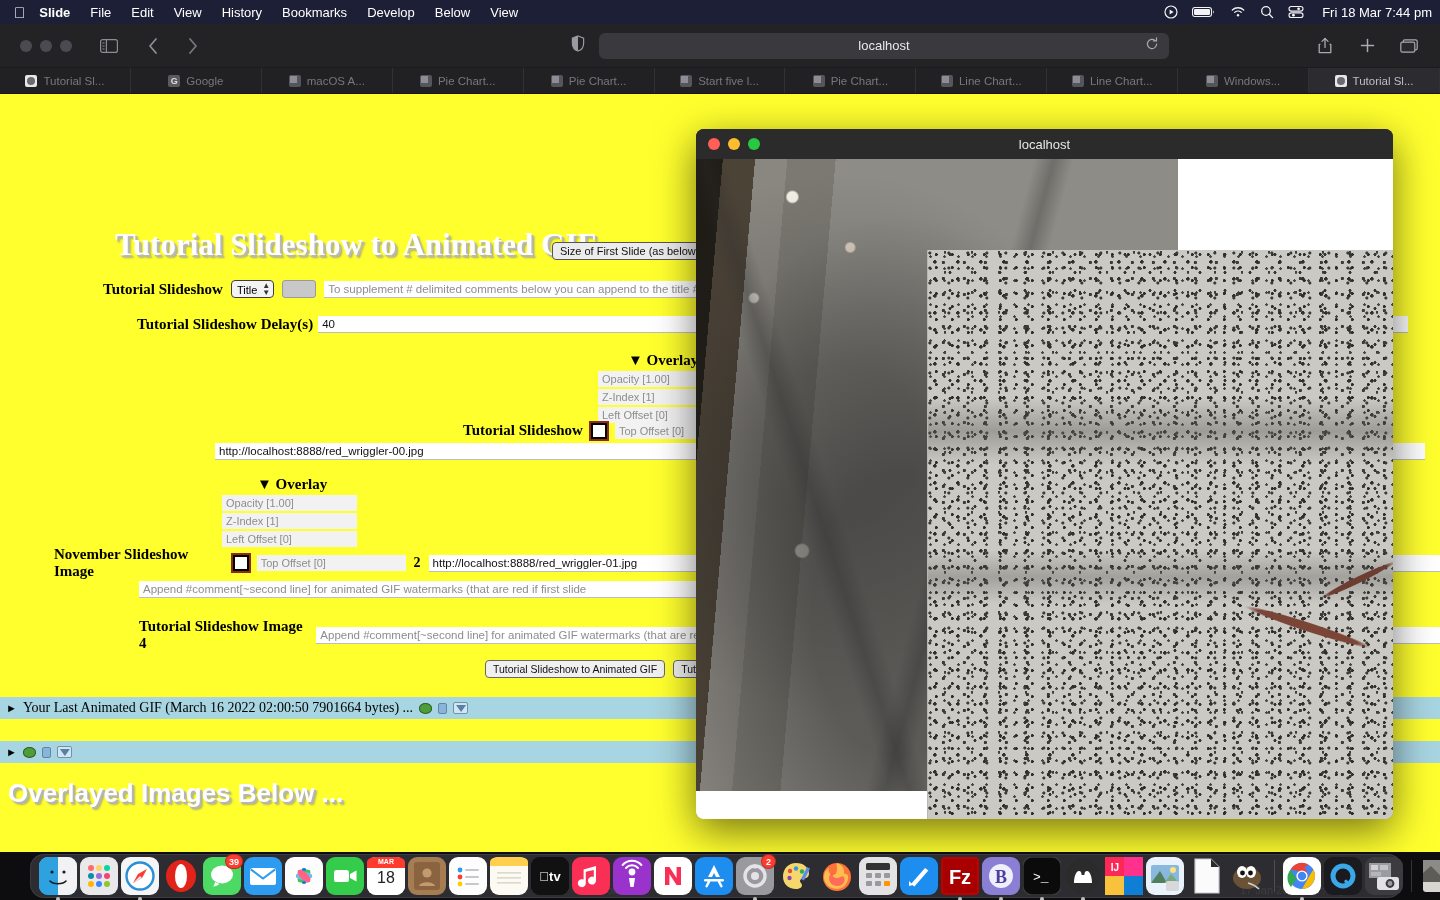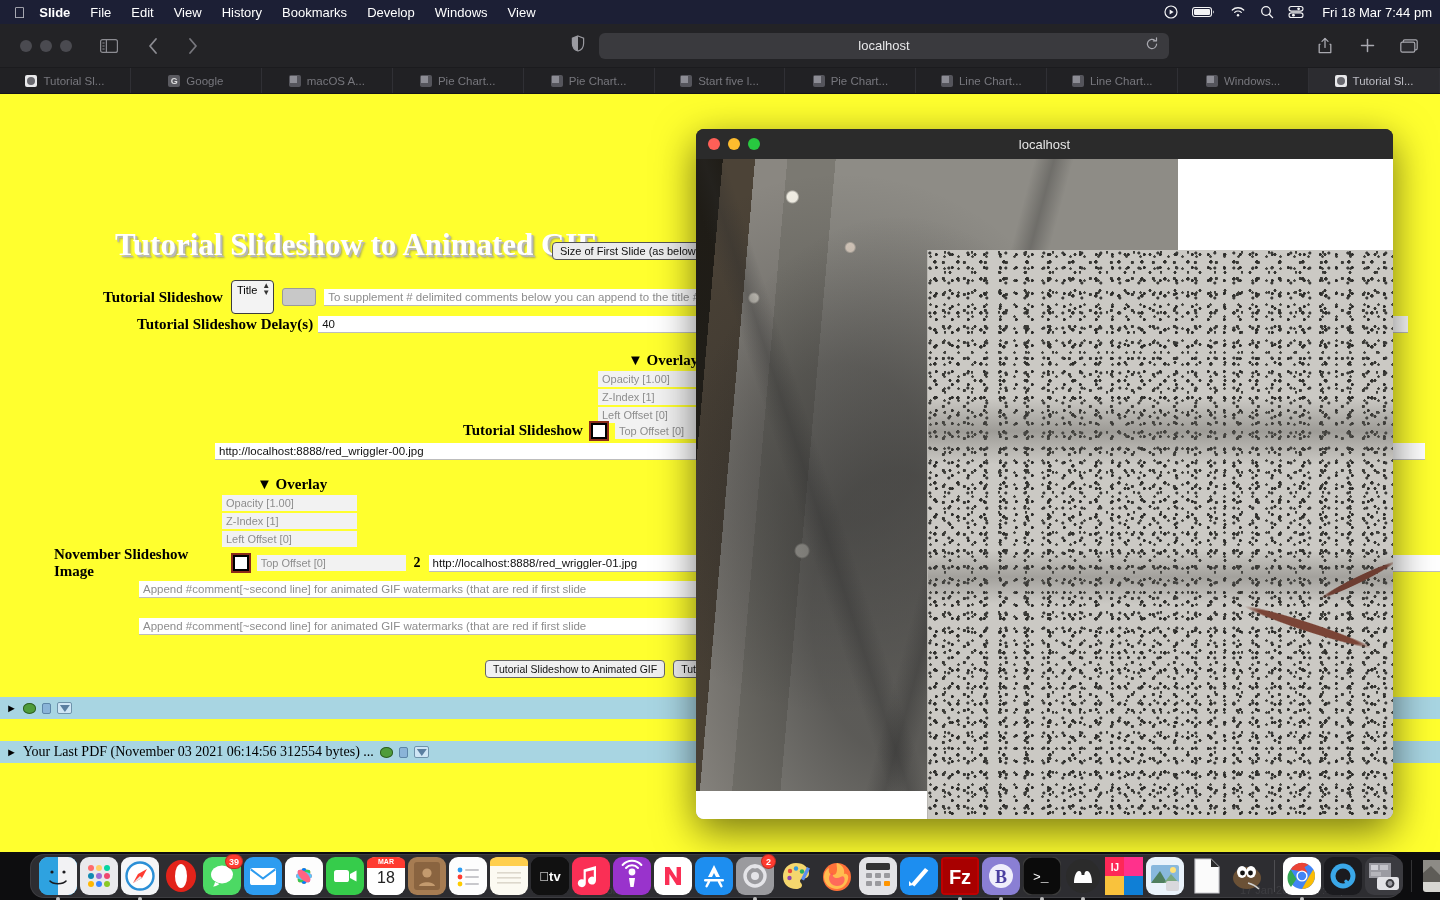--- a/index.html
+++ b/index.html
@@ -80,21 +80,21 @@
     font-family:"Liberation Sans", sans-serif; white-space:nowrap;
   }
 
   .lbl-serif { font-family:"Liberation Serif", serif; font-weight:bold; font-size:15px; color:#000; }
 
   .row { position:absolute; display:flex; align-items:center; }
 
   .sel {
     font-size:11px; padding:1px 16px 1px 5px; background:#f3f3f3;
     border:1px solid #3d3d3d; border-radius:4px; color:#000; position:relative;
-    font-family:"Liberation Sans", sans-serif; height:34px; line-height:16px;
+    font-family:"Liberation Sans", sans-serif; height:18px; line-height:16px;
   }
   .sel .arrows { position:absolute; right:3px; top:1px; font-size:8px; line-height:7px; color:#333; }
 
   .swatch { width:34px; height:18px; background:#c8c8c8; border:1px solid #9a9a9a; border-radius:3px; }
 
   .txt {
     background:#fff; border:none; border-bottom:1px solid #bdbdbd; height:17px;
     font-size:11.5px; color:#8d8d8d; padding:1px 4px;
     font-family:"Liberation Sans", sans-serif; display:flex; align-items:center;
     overflow:hidden; white-space:nowrap;
@@ -269,21 +269,21 @@
 
   <div class="menubar">
     <span class="apple"></span>
     <span class="mi bold">Slide</span>
     <span class="mi">File</span>
     <span class="mi">Edit</span>
     <span class="mi">View</span>
     <span class="mi">History</span>
     <span class="mi">Bookmarks</span>
     <span class="mi">Develop</span>
-    <span class="mi">Windows</span>
+    <span class="mi">Below</span>
     <span class="mi">View</span>
 
     <div class="right">
       <span class="mb-icon">
         <svg width="14" height="14" viewBox="0 0 14 14">
             <circle cx="7" cy="7" r="6" fill="none" stroke="#fff" stroke-width="1.2"></circle>
             <polygon points="5.6,4.4 9.6,7 5.6,9.6" fill="#fff"></polygon>
           </svg>
       </span>
       <span class="mb-icon">
@@ -476,43 +476,45 @@
         <span class="ov-field" style="margin:0; width:155px;">Top Offset [0]</span>
         <span class="lbl-serif" style="font-size:14px;">2</span>
         <span class="txt filled" style="width:1055px;">http://localhost:8888/red_wriggler-01.jpg</span>
       </div>
 
       <div class="row" style="left:139px; top:487px; gap:5px;">
         <span class="txt" style="width:1140px;">Append #comment[~second line] for animated GIF watermarks (that are red if first slide</span>
       </div>
 
       <div class="row" style="left:139px; top:524px; gap:5px;">
+        <span class="lbl-serif">Tutorial Slideshow Image 4</span>
         <span class="txt" style="width:1140px;">Append #comment[~second line] for animated GIF watermarks (that are red if first slide</span>
       </div>
 
       <div class="row" style="left:485px; top:566px; gap:8px;">
         <span class="btn-b">Tutorial Slideshow to Animated GIF</span>
         <span class="btn-b">Tutorial Slidesh</span>
       </div>
 
       <div class="blue-bar" style="top:603px;">
+        <span class="tri">►</span>
+        <span>Your Last Animated GIF (March 16 2022 02:00:50 7901664 bytes) ...</span>
+        <span class="mini-ico ico-green"></span>
+        <span class="mini-ico ico-blue"></span>
+        <span class="mini-ico ico-env"></span>
+      </div>
+
+      <div class="blue-bar" style="top:647px;">
         <span class="tri">►</span>
         <span class="mini-ico ico-green"></span>
         <span class="mini-ico ico-blue"></span>
         <span class="mini-ico ico-env"></span>
       </div>
 
-      <div class="blue-bar" style="top:647px;">
-        <span class="tri">►</span>
-        <span>Your Last PDF (November 03 2021 06:14:56 312554 bytes) ...</span>
-        <span class="mini-ico ico-green"></span>
-        <span class="mini-ico ico-blue"></span>
-        <span class="mini-ico ico-env"></span>
-      </div>
-
+      <div class="subhead">Overlayed Images Below ...</div>
 
       <div class="photo-a"></div>
 
     </div>
   </div>
 
   <div class="popup">
     <div class="popup-bar">
       <div class="lights">
         <i class="r"></i>

